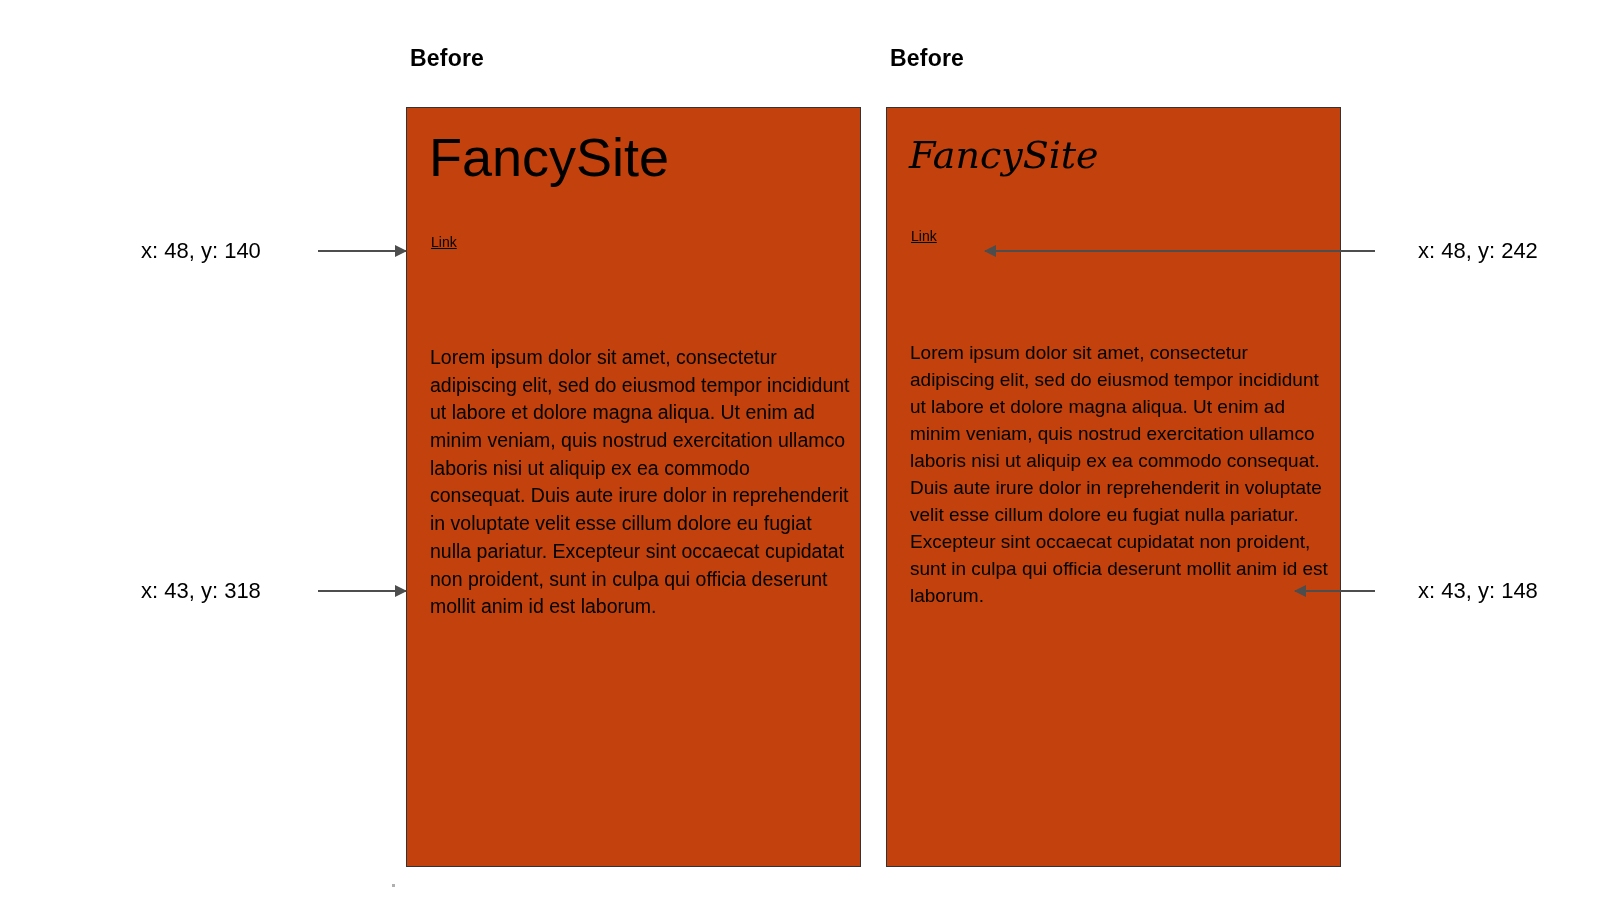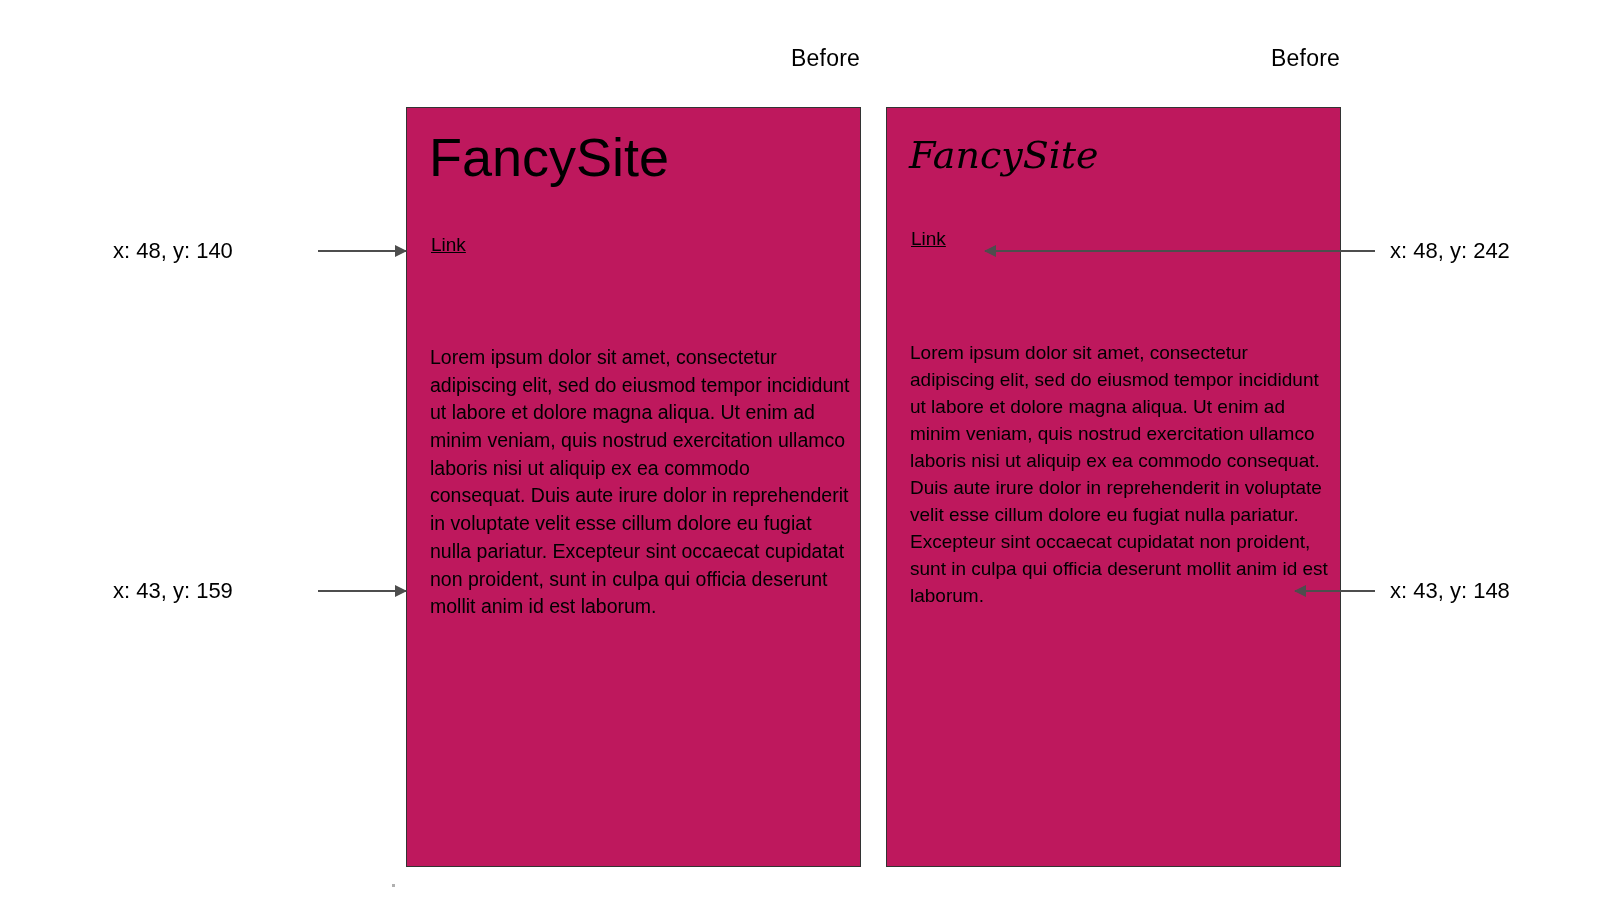--- a/index.html
+++ b/index.html
@@ -12,31 +12,31 @@
     height: 903px;
     position: relative;
     font-family: "Liberation Sans", sans-serif;
     color: #000000;
     overflow: hidden;
   }
 
   .panel-title {
     position: absolute;
     font-size: 23px;
-    font-weight: normal;
-    text-align: right;
+    font-weight: bold;
+    text-align: left;
     letter-spacing: 0.2px;
   }
   #title-before { left: 410px; top: 45px; width: 450px; }
   #title-after  { left: 890px; top: 45px; width: 450px; }
 
   .browser-frame {
     position: absolute;
     border: 1.5px solid #333333;
-    background: #be185d;
+    background: #c2410c;
     box-sizing: border-box;
   }
   #frame-before { left: 406px; top: 107px; width: 455px; height: 760px; }
   #frame-after  { left: 886px; top: 107px; width: 455px; height: 760px; }
 
   .site-title-serif {
     position: absolute;
     font-family: "Liberation Sans", sans-serif;
     font-size: 54px;
     line-height: 1;
@@ -48,21 +48,21 @@
     font-family: "DejaVu Serif", serif;
     font-style: italic;
     font-size: 38px;
     line-height: 1;
     color: #000;
     white-space: nowrap;
   }
 
   .site-link {
     position: absolute;
-    font-size: 19px;
+    font-size: 14px;
     text-decoration: underline;
     color: #000;
     cursor: pointer;
     white-space: nowrap;
   }
 
   .body-copy {
     position: absolute;
     font-size: 19.5px;
     line-height: 1.42;
@@ -72,20 +72,21 @@
   }
   .body-copy.fancy {
     font-size: 19px;
   }
 
   .annotation {
     position: absolute;
     font-size: 22px;
     color: #000;
     white-space: nowrap;
+    margin-left: 28px;
   }
 
   .arrow {
     position: absolute;
     height: 2px;
     background: #4d4d4d;
   }
   .arrow::after {
     content: "";
     position: absolute;
@@ -125,21 +126,21 @@
 
 <div class="browser-frame" id="frame-after">
   <div class="site-title-fancy" style="left: 22px; top: 28px;">FancySite</div>
   <div class="site-link" style="left: 24px; top: 120px;">Link</div>
   <div class="body-copy fancy" style="left: 23px; top: 196px;">Lorem ipsum dolor sit amet, consectetur adipiscing elit, sed do eiusmod tempor incididunt ut labore et dolore magna aliqua. Ut enim ad minim veniam, quis nostrud exercitation ullamco laboris nisi ut aliquip ex ea commodo consequat. Duis aute irure dolor in reprehenderit in voluptate velit esse cillum dolore eu fugiat nulla pariatur. Excepteur sint occaecat cupidatat non proident, sunt in culpa qui officia deserunt mollit anim id est laborum.</div>
 </div>
 
 <div class="annotation" style="left: 113px; top: 238px;">x: 48, y: 140</div>
 <div class="arrow right" style="left: 318px; top: 250px; width: 88px;"></div>
 
-<div class="annotation" style="left: 113px; top: 578px;">x: 43, y: 159</div>
+<div class="annotation" style="left: 113px; top: 578px;">x: 43, y: 318</div>
 <div class="arrow right" style="left: 318px; top: 590px; width: 88px;"></div>
 
 <div class="annotation" style="left: 1390px; top: 238px;">x: 48, y: 242</div>
 <div class="arrow left" style="left: 985px; top: 250px; width: 390px;"></div>
 
 <div class="annotation" style="left: 1390px; top: 578px;">x: 43, y: 148</div>
 <div class="arrow left" style="left: 1295px; top: 590px; width: 80px;"></div>
 
 <div class="tiny-mark" style="left: 392px; top: 884px;"></div>
 

